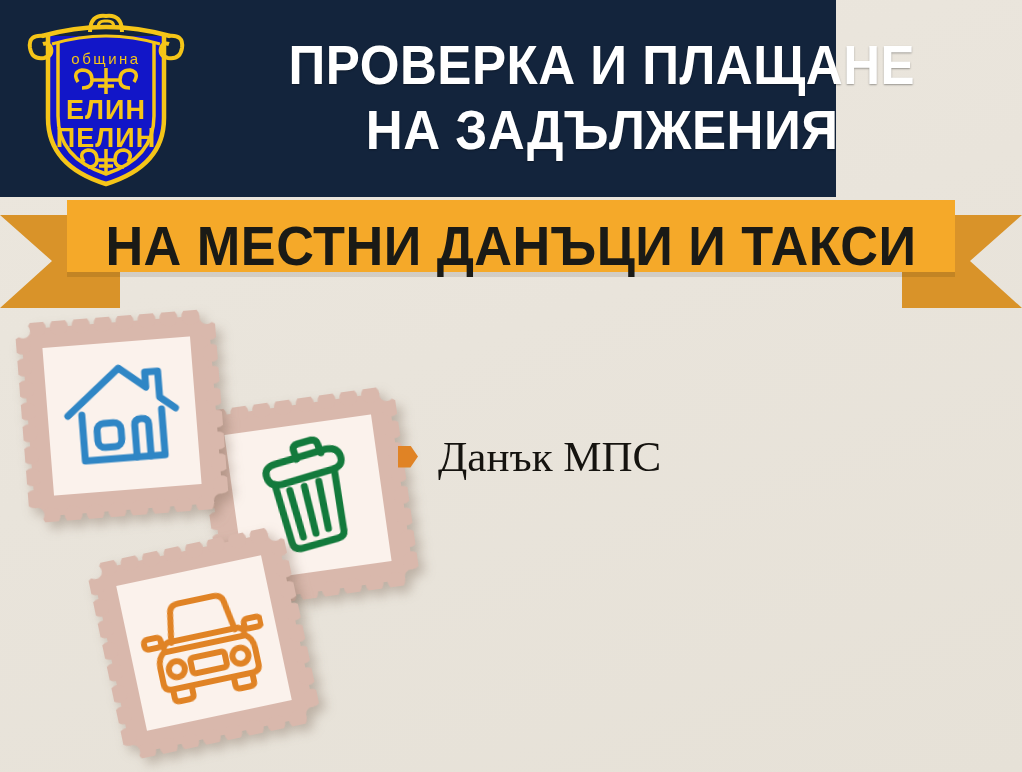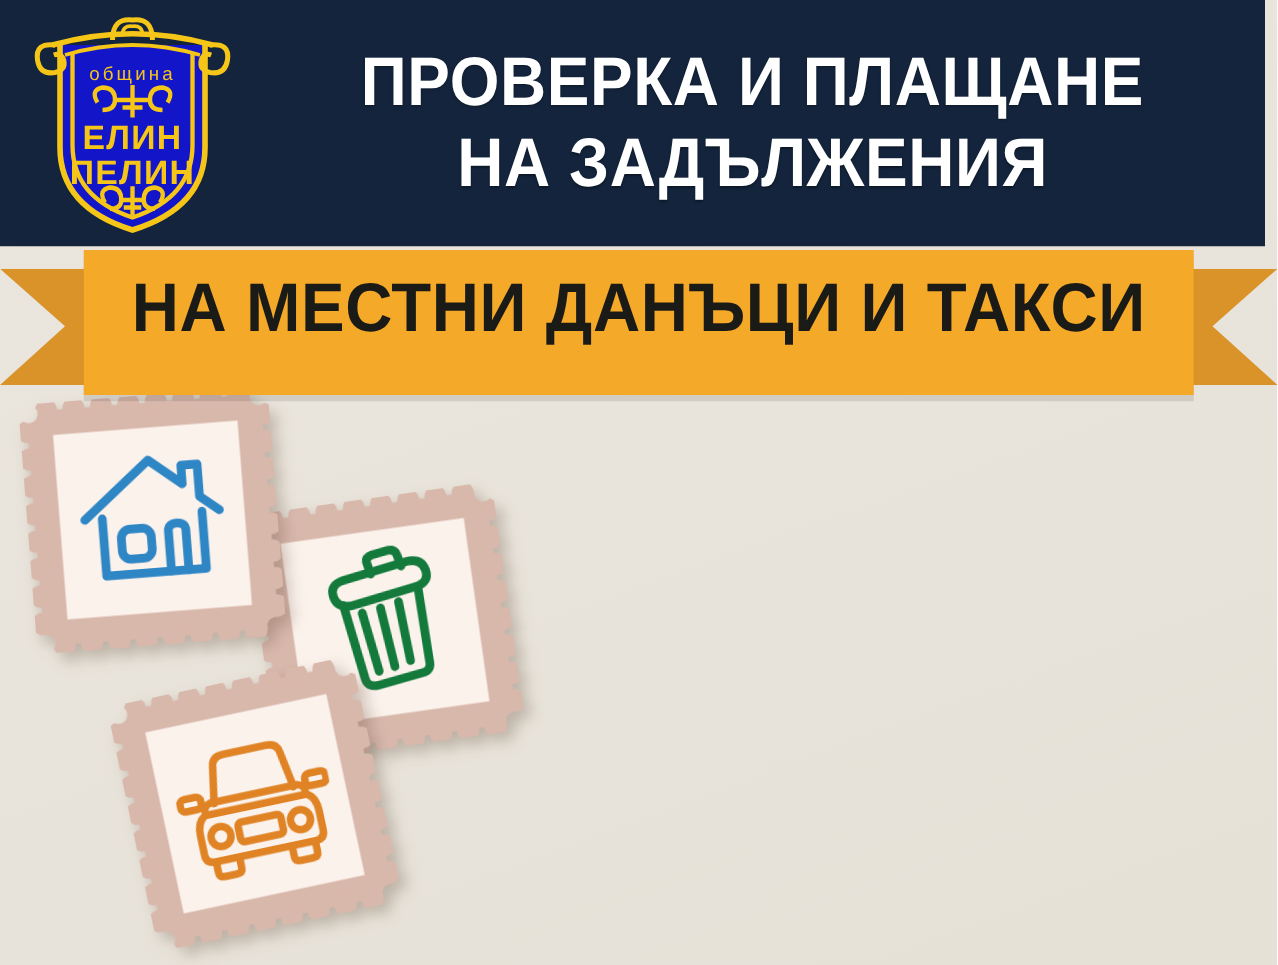--- a/index.html
+++ b/index.html
@@ -18,21 +18,21 @@
     height: 772px;
     overflow: hidden;
     background: linear-gradient(160deg, #ece7de 0%, #e9e4db 45%, #e6e1d7 100%);
   }
 
   
   .header {
     position: absolute;
     left: 0;
     top: 0;
-    width: 1012px;
+    width: 836px;
     height: 197px;
     background: #13243c;
     z-index: 5;
   }
 
   .logo {
     position: absolute;
     left: 22px;
     top: 6px;
     width: 168px;
@@ -85,21 +85,21 @@
   }
   .ribbon-tail.right {
     left: 902px;
     clip-path: polygon(0 0, 120px 0, 68px 46px, 120px 93px, 0 93px);
   }
   .ribbon-panel {
     position: absolute;
     left: 67px;
     top: 4px;
     width: 888px;
-    height: 116px;
+    height: 72px;
     background: #f5a929;
     box-shadow: 0 5px 0 rgba(0,0,0,0.10);
   }
   .ribbon-panel-text {
     position: absolute;
     left: 0; top: 0;
     width: 888px; height: 92px;
     display: flex;
     align-items: center;
     justify-content: center;
@@ -427,16 +427,20 @@
           </g>
         </svg>
       </div>
     </div>
   </div>
 
   <div class="tax-list">
 
 
 
+    <div class="tax-item">
+      <span class="bullet"></span>
+      <span class="tax-label">Данък МПС</span>
+    </div>
 
   </div>
 
 </div>
 
 </body></html>

